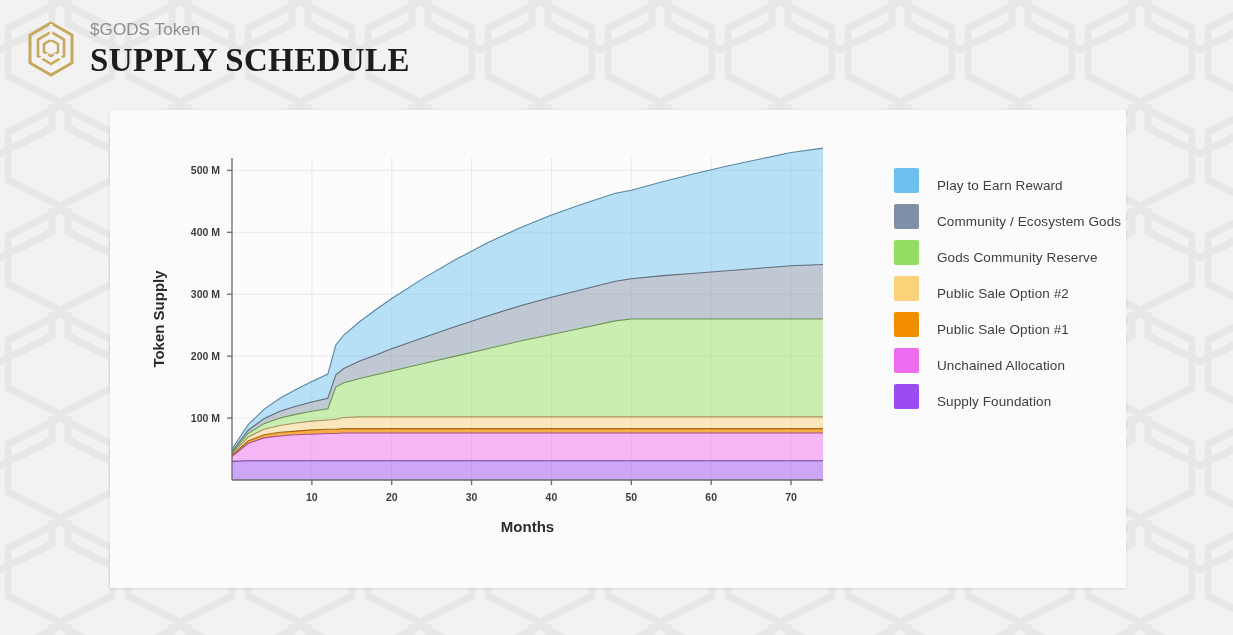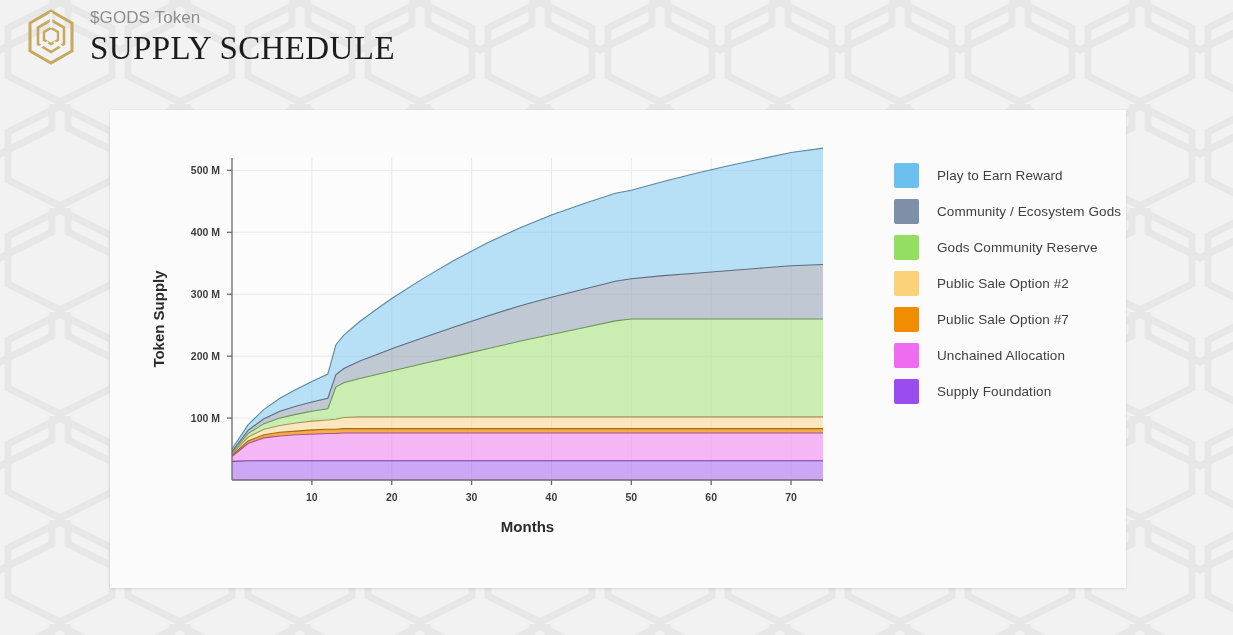--- a/index.html
+++ b/index.html
@@ -29,37 +29,37 @@
     position: relative;
     width: 1233px;
     height: 635px;
     z-index: 1;
   }
 
   
   .header {
     position: absolute;
     left: 24px;
-    top: 8px;
+    top: 20px;
     display: flex;
     align-items: flex-end;
     gap: 12px;
   }
   .logo-mark { width: 54px; height: 58px; flex: 0 0 auto; }
   .header-text { display: flex; flex-direction: column; }
   .eyebrow {
     font-size: 17px;
     color: #8d8d8d;
     letter-spacing: .1px;
     line-height: 20px;
     font-family: "Liberation Sans", sans-serif;
   }
   .title {
     font-family: "Liberation Serif", serif;
-    font-weight: normal;
+    font-weight: bold;
     font-size: 33px;
     line-height: 36px;
     color: #1c1c1c;
     letter-spacing: .4px;
     margin-top: 2px;
   }
 
   
   .card {
     position: absolute;
@@ -81,21 +81,21 @@
 
   
   .legend {
     position: absolute;
     left: 738px;
     top: 47px;
     width: 275px;
   }
   .legend-item {
     display: flex;
-    align-items: center;
+    align-items: flex-end;
     height: 36px;
     padding-left: 46px;
   }
   .legend-swatch {
     width: 25px;
     height: 25px;
     border-radius: 2px;
     flex: 0 0 auto;
   }
   .legend-label {
@@ -248,21 +248,21 @@
         <div class="legend-item">
           <span class="legend-swatch" style="background: rgb(148, 223, 98);"></span>
           <span class="legend-label">Gods Community Reserve</span>
         </div>
         <div class="legend-item">
           <span class="legend-swatch" style="background: rgb(251, 209, 121);"></span>
           <span class="legend-label">Public Sale Option #2</span>
         </div>
         <div class="legend-item">
           <span class="legend-swatch" style="background: rgb(242, 140, 0);"></span>
-          <span class="legend-label">Public Sale Option #7</span>
+          <span class="legend-label">Public Sale Option #1</span>
         </div>
         <div class="legend-item">
           <span class="legend-swatch" style="background: rgb(239, 107, 240);"></span>
           <span class="legend-label">Unchained Allocation</span>
         </div>
         <div class="legend-item">
           <span class="legend-swatch" style="background: rgb(155, 76, 240);"></span>
           <span class="legend-label">Supply Foundation</span>
         </div>
       </div>

